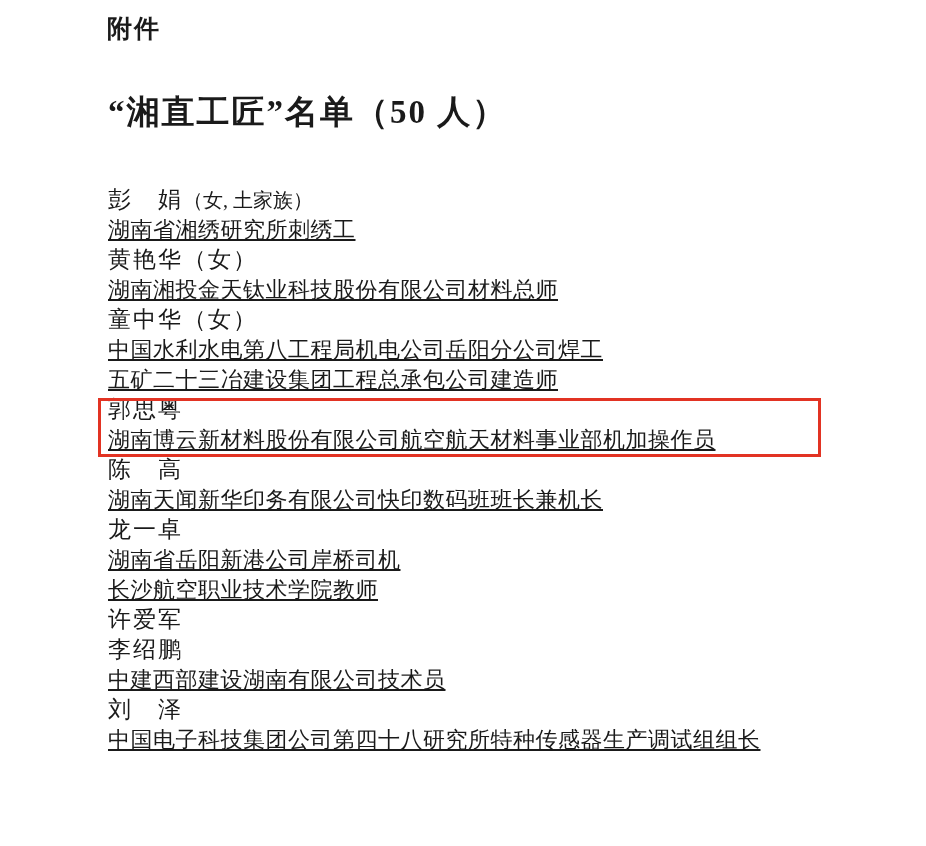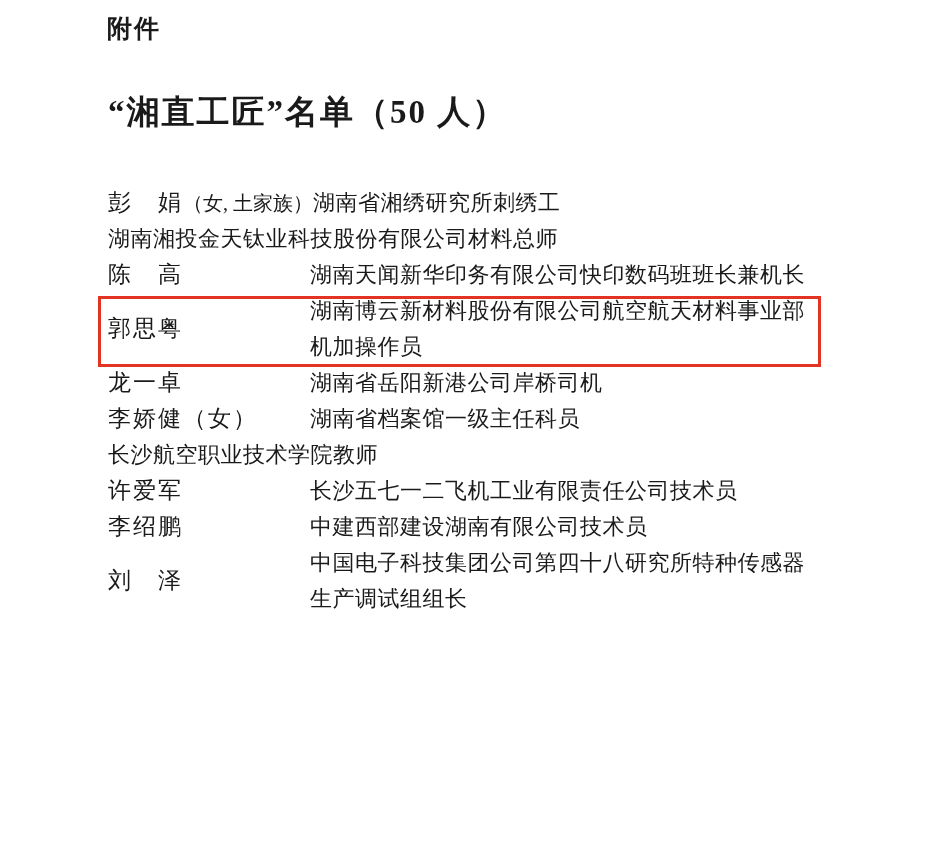--- a/index.html
+++ b/index.html
@@ -32,38 +32,40 @@
     white-space: nowrap;
   }
   .list {
     position: absolute;
     left: 108px;
     top: 185px;
     width: 712px;
   }
   .row {
     display: flex;
-    align-items: center;
+    align-items: flex-start;
     font-size: 22px;
-    line-height: 36px;
+    line-height: 30px;
     letter-spacing: 0.5px;
+    flex-direction: column;
   }
   .name-cell {
     min-width: 202px;
     font-size: 23px;
     letter-spacing: 2px;
     white-space: nowrap;
   }
   .note {
     font-size: 20px;
     letter-spacing: 0;
   }
   .desc-cell {
     flex: 1;
     min-width: 0;
+    text-decoration: underline;
   }
   .row.highlighted {
     position: relative;
   }
   .row.highlighted::before {
     content: "";
     position: absolute;
     left: -10px;
     right: -1px;
     top: 3px;
@@ -85,64 +87,67 @@
     <div class="name-cell">
       <span>彭　娟</span><span class="note">（女, 土家族）</span>
     </div>
     <div class="desc-cell">湖南省湘绣研究所刺绣工</div>
   </div>
 
   <div class="row">
   </div>
 
   <div class="row">
+    <div class="name-cell">
+      <span>黄艳华（女）</span><span class="note"></span>
+    </div>
     <div class="desc-cell">湖南湘投金天钛业科技股份有限公司材料总师</div>
-  </div>
-
-
-  <div class="row">
   </div>
 
   <div class="row">
     <div class="name-cell">
-      <span>陈　高</span><span class="note"></span>
+      <span>童中华（女）</span><span class="note"></span>
     </div>
-    <div class="desc-cell">湖南天闻新华印务有限公司快印数码班班长兼机长</div>
+    <div class="desc-cell">中国水利水电第八工程局机电公司岳阳分公司焊工</div>
+  </div>
+
+  <div class="row">
+    <div class="desc-cell">五矿二十三冶建设集团工程总承包公司建造师</div>
   </div>
 
   <div class="row highlighted">
     <div class="name-cell">
       <span>郭思粤</span><span class="note"></span>
     </div>
     <div class="desc-cell">湖南博云新材料股份有限公司航空航天材料事业部机加操作员</div>
   </div>
 
   <div class="row">
     <div class="name-cell">
+      <span>陈　高</span><span class="note"></span>
+    </div>
+    <div class="desc-cell">湖南天闻新华印务有限公司快印数码班班长兼机长</div>
+  </div>
+
+  <div class="row">
+    <div class="name-cell">
       <span>龙一卓</span><span class="note"></span>
     </div>
     <div class="desc-cell">湖南省岳阳新港公司岸桥司机</div>
   </div>
 
-  <div class="row">
-    <div class="name-cell">
-      <span>李娇健（女）</span><span class="note"></span>
-    </div>
-    <div class="desc-cell">湖南省档案馆一级主任科员</div>
-  </div>
 
   <div class="row">
     <div class="desc-cell">长沙航空职业技术学院教师</div>
   </div>
 
   <div class="row">
     <div class="name-cell">
       <span>许爱军</span><span class="note"></span>
     </div>
-    <div class="desc-cell">长沙五七一二飞机工业有限责任公司技术员</div>
   </div>
 
   <div class="row">
     <div class="name-cell">
       <span>李绍鹏</span><span class="note"></span>
     </div>
     <div class="desc-cell">中建西部建设湖南有限公司技术员</div>
   </div>
 
   <div class="row">

